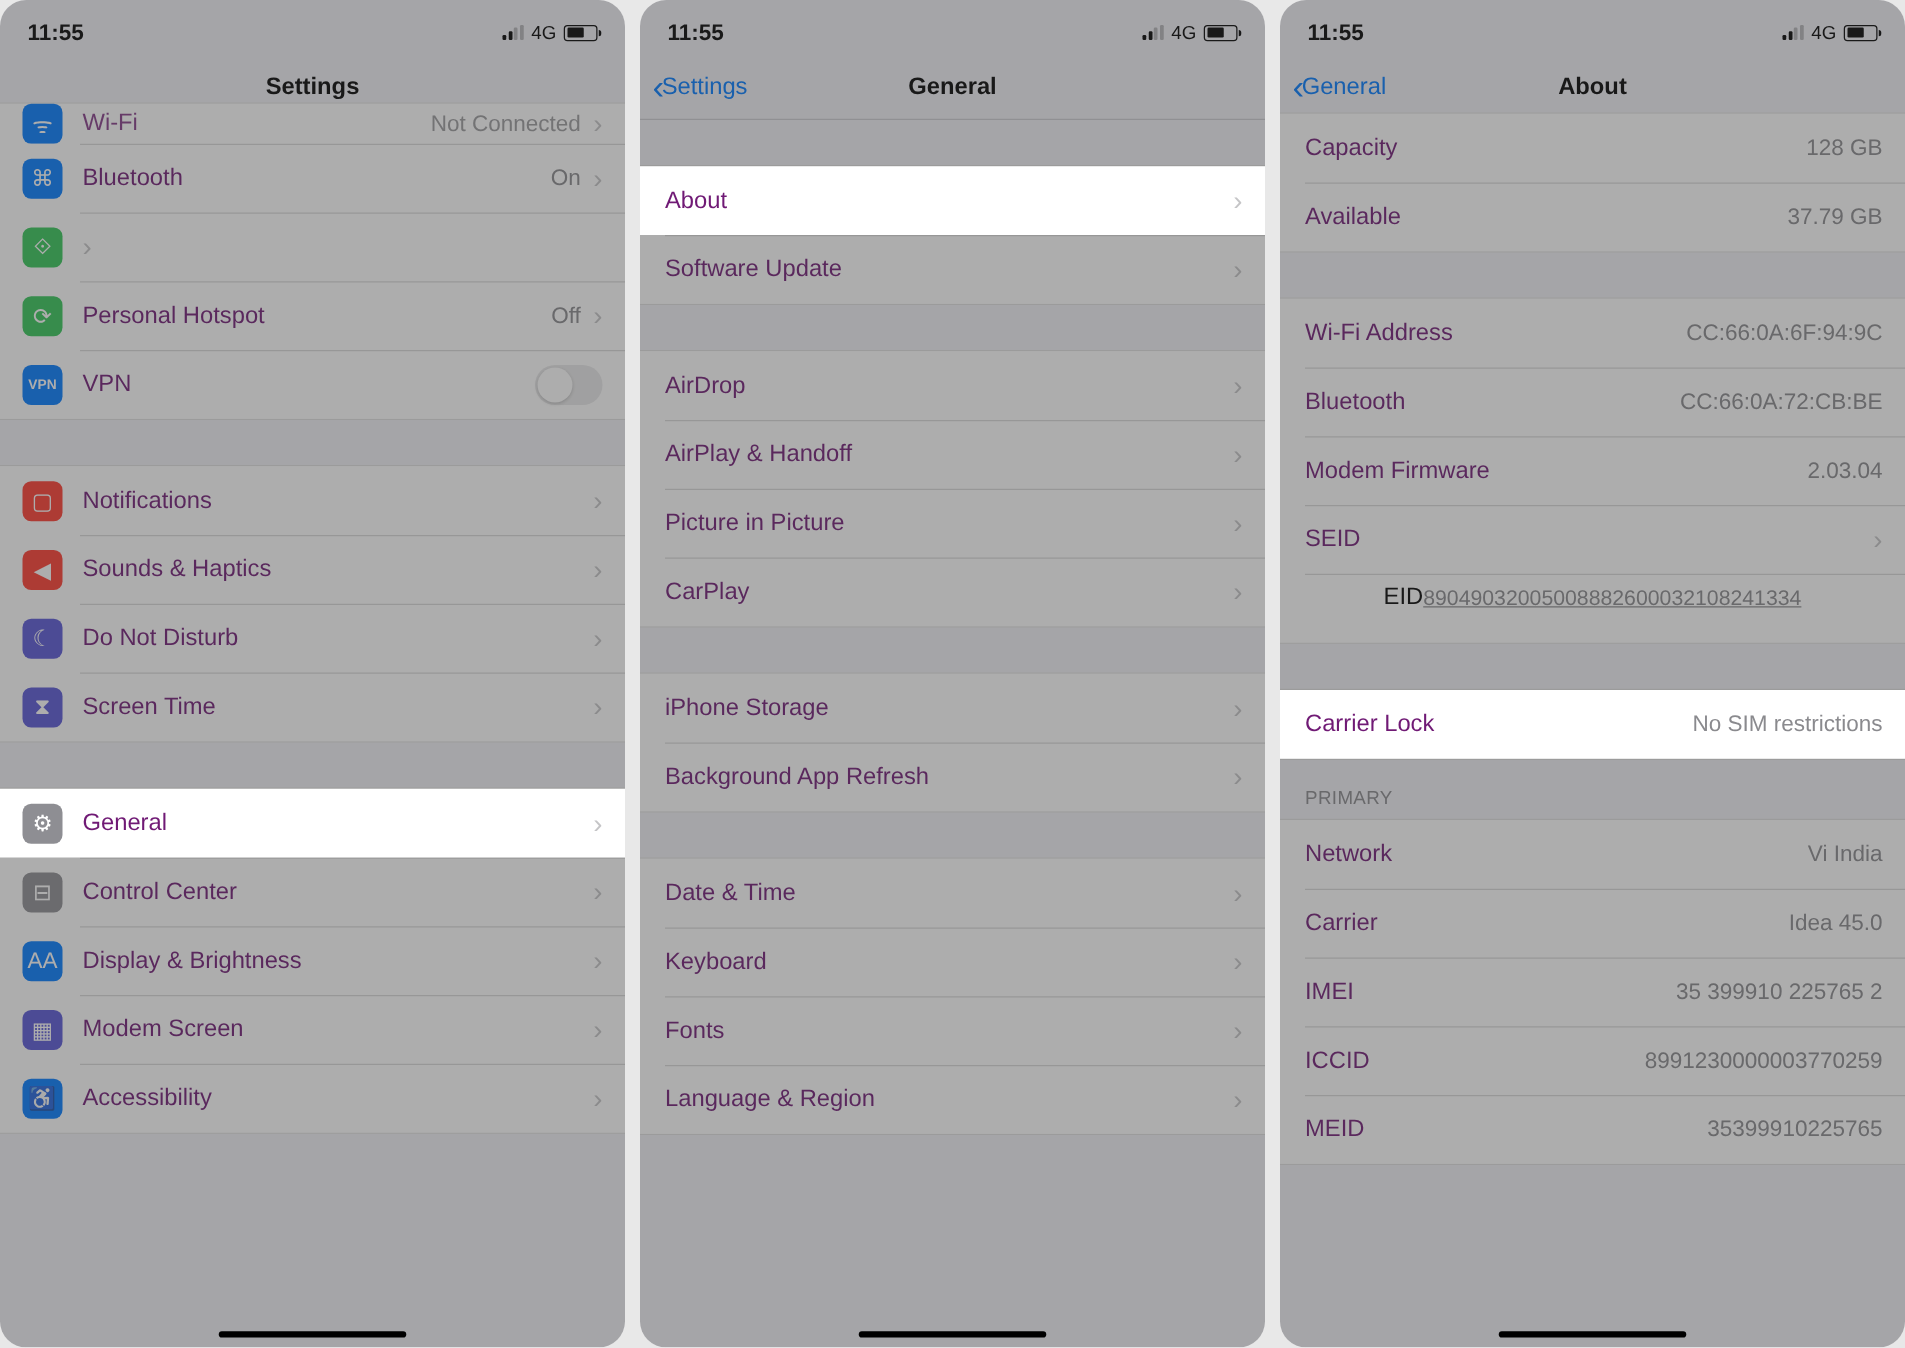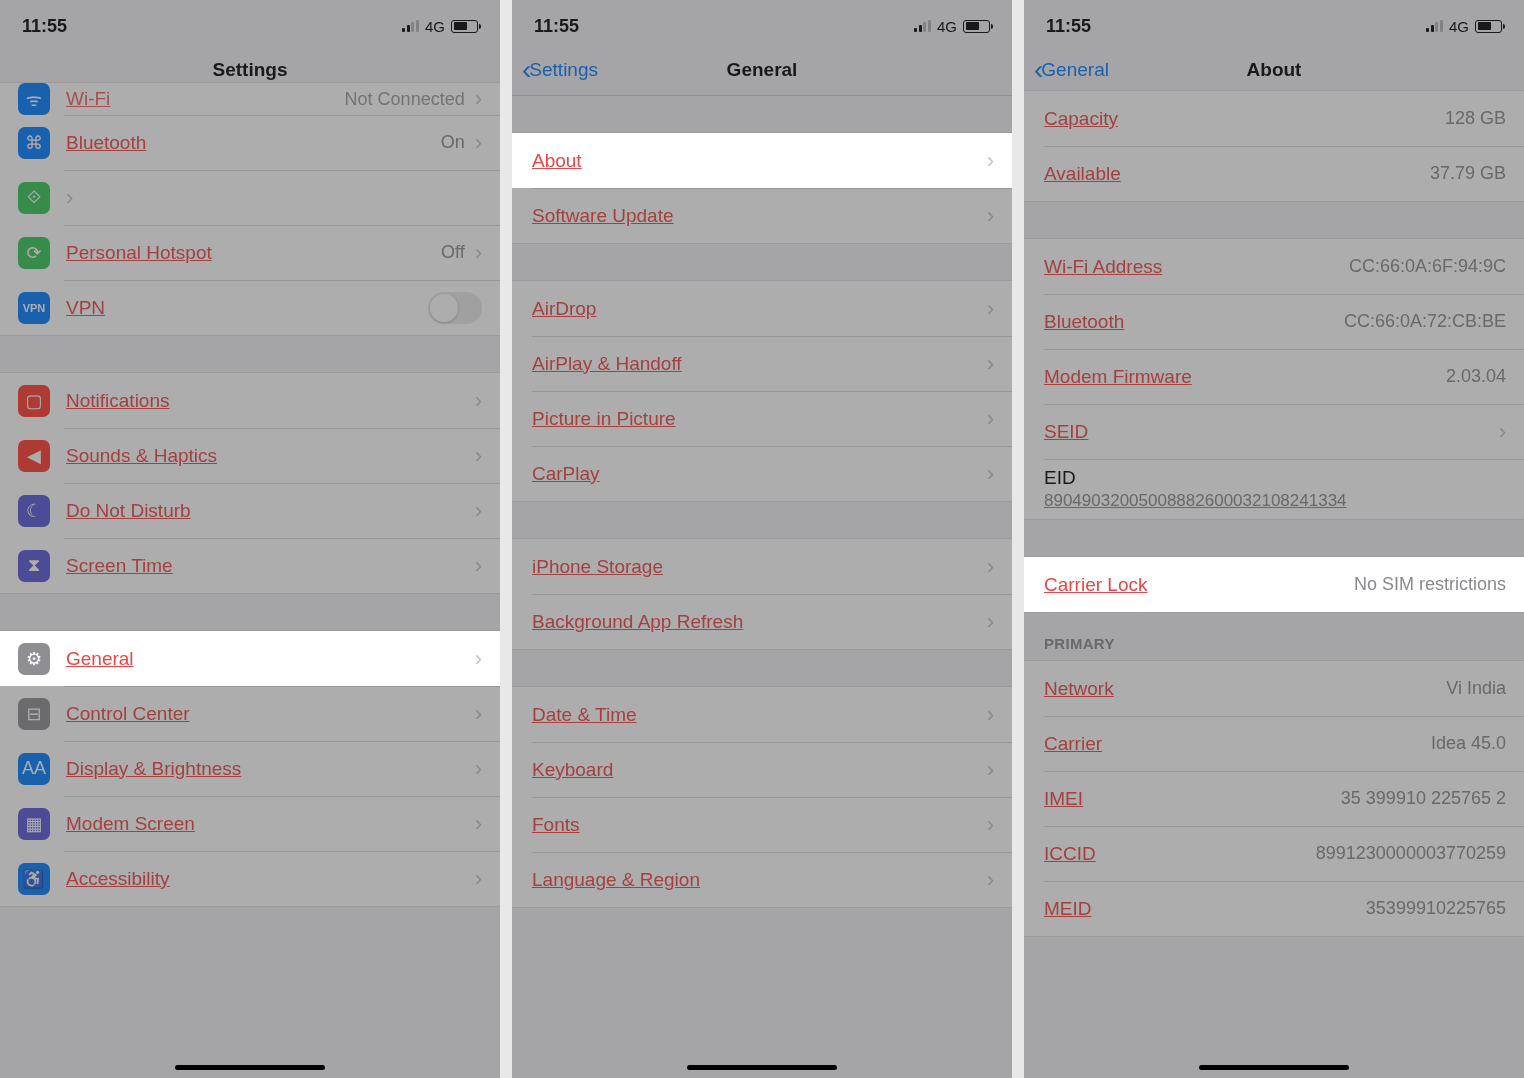--- a/index.html
+++ b/index.html
@@ -1,46 +1,46 @@
 <!DOCTYPE html>
 <html><head>
 <meta charset="utf-8">
 <style>
 * { margin: 0; padding: 0; box-sizing: border-box; font-family: -apple-system, "Helvetica Neue", Arial, sans-serif; }
 body { background: #e8e8e8; width: 1524px; height: 1078px; overflow: hidden; display: flex; gap: 12px; }
 
-.phone { position: relative; background: #f2f2f7; overflow: hidden; flex: 1; height: 100%; }
+.phone { position: relative; background: #f2f2f7; overflow: hidden; flex: 1; height: 100%; border-radius: 21px; }
 
 .statusbar { display: flex; justify-content: space-between; align-items: center; padding: 14px 22px 6px; height: 44px; font-size: 18px; font-weight: 600; }
 .statusbar .right { display: flex; align-items: center; gap: 6px; font-size: 15px; font-weight: 500; }
 
 .navbar { display: flex; align-items: center; justify-content: center; position: relative; height: 52px; border-bottom: 0.5px solid rgba(0,0,0,0.15); }
 .navbar .title { font-size: 19px; font-weight: 600; }
 .navbar .back { position: absolute; left: 10px; display: flex; align-items: center; color: #007aff; font-size: 19px; cursor: pointer; }
 .navbar .back .chev { font-size: 28px; line-height: 1; margin-right: -2px; }
 
 .group { background: #fff; border-top: 0.5px solid rgba(0,0,0,0.12); border-bottom: 0.5px solid rgba(0,0,0,0.12); }
 .spacer { height: 36px; }
 
 .row { display: flex; align-items: center; min-height: 55px; padding: 0 18px 0 18px; position: relative; background: #fff; }
 .row + .row::before { content: ""; position: absolute; top: 0; left: 64px; right: 0; height: 0.5px; background: rgba(0,0,0,0.15); }
 .row.no-icon + .row.no-icon::before { left: 20px; }
 .row .icon { width: 32px; height: 32px; border-radius: 7px; margin-right: 16px; display: flex; align-items: center; justify-content: center; color: #fff; font-size: 18px; flex-shrink: 0; }
-.row .label { font-size: 19px; flex: 1; color: #ef4444; text-decoration: underline; }
+.row .label { font-size: 19px; flex: 1; color: #701a75; }
 .row .value { font-size: 18px; color: #8a8a8e; margin-right: 10px; }
 .row .disclosure { color: #c5c5c7; font-size: 22px; font-weight: 300; }
 .row .toggle { width: 54px; height: 32px; border-radius: 16px; background: #e9e9ea; position: relative; }
 .row .toggle::after { content: ""; position: absolute; top: 2px; left: 2px; width: 28px; height: 28px; border-radius: 50%; background: #fff; box-shadow: 0 1px 3px rgba(0,0,0,0.2); }
 
-.sub-row { display: flex; flex-direction: column; padding: 8px 20px; background: #fff; position: relative; min-height: 55px; justify-content: center; }
+.sub-row { display: flex; flex-direction: row; padding: 8px 20px; background: #fff; position: relative; min-height: 55px; justify-content: center; }
 .sub-row .sub-label { font-size: 19px; color: #000; }
 .sub-row .sub-value { font-size: 17px; color: #8a8a8e; margin-top: 2px; text-decoration: underline; }
 .sub-row + .sub-row::before, .row.no-icon + .sub-row::before, .sub-row + .row.no-icon::before { content:""; position:absolute; top:0; left:20px; right:0; height:0.5px; background: rgba(0,0,0,0.15); }
 
-.section-header { font-size: 15px; color: #8a8a8e; padding: 22px 20px 8px; text-transform: uppercase; letter-spacing: 0.3px; font-weight: bold; }
+.section-header { font-size: 15px; color: #8a8a8e; padding: 22px 20px 8px; text-transform: uppercase; letter-spacing: 0.3px; }
 
 .dim { position: absolute; inset: 0; background: rgba(60,60,60,0.42); pointer-events: none; z-index: 5; }
 .highlight { position: relative; z-index: 10; background: #fff !important; }
 .highlight::before { display: none !important; }
 
 .home-indicator { position: absolute; bottom: 8px; left: 50%; transform: translateX(-50%); width: 150px; height: 5px; border-radius: 3px; background: #000; z-index: 20; }
 
 .phone1 .row.truncated { min-height: 30px; }
 .phone1 .row.truncated .label, .phone1 .row.truncated .value { opacity: 0.85; }
 

